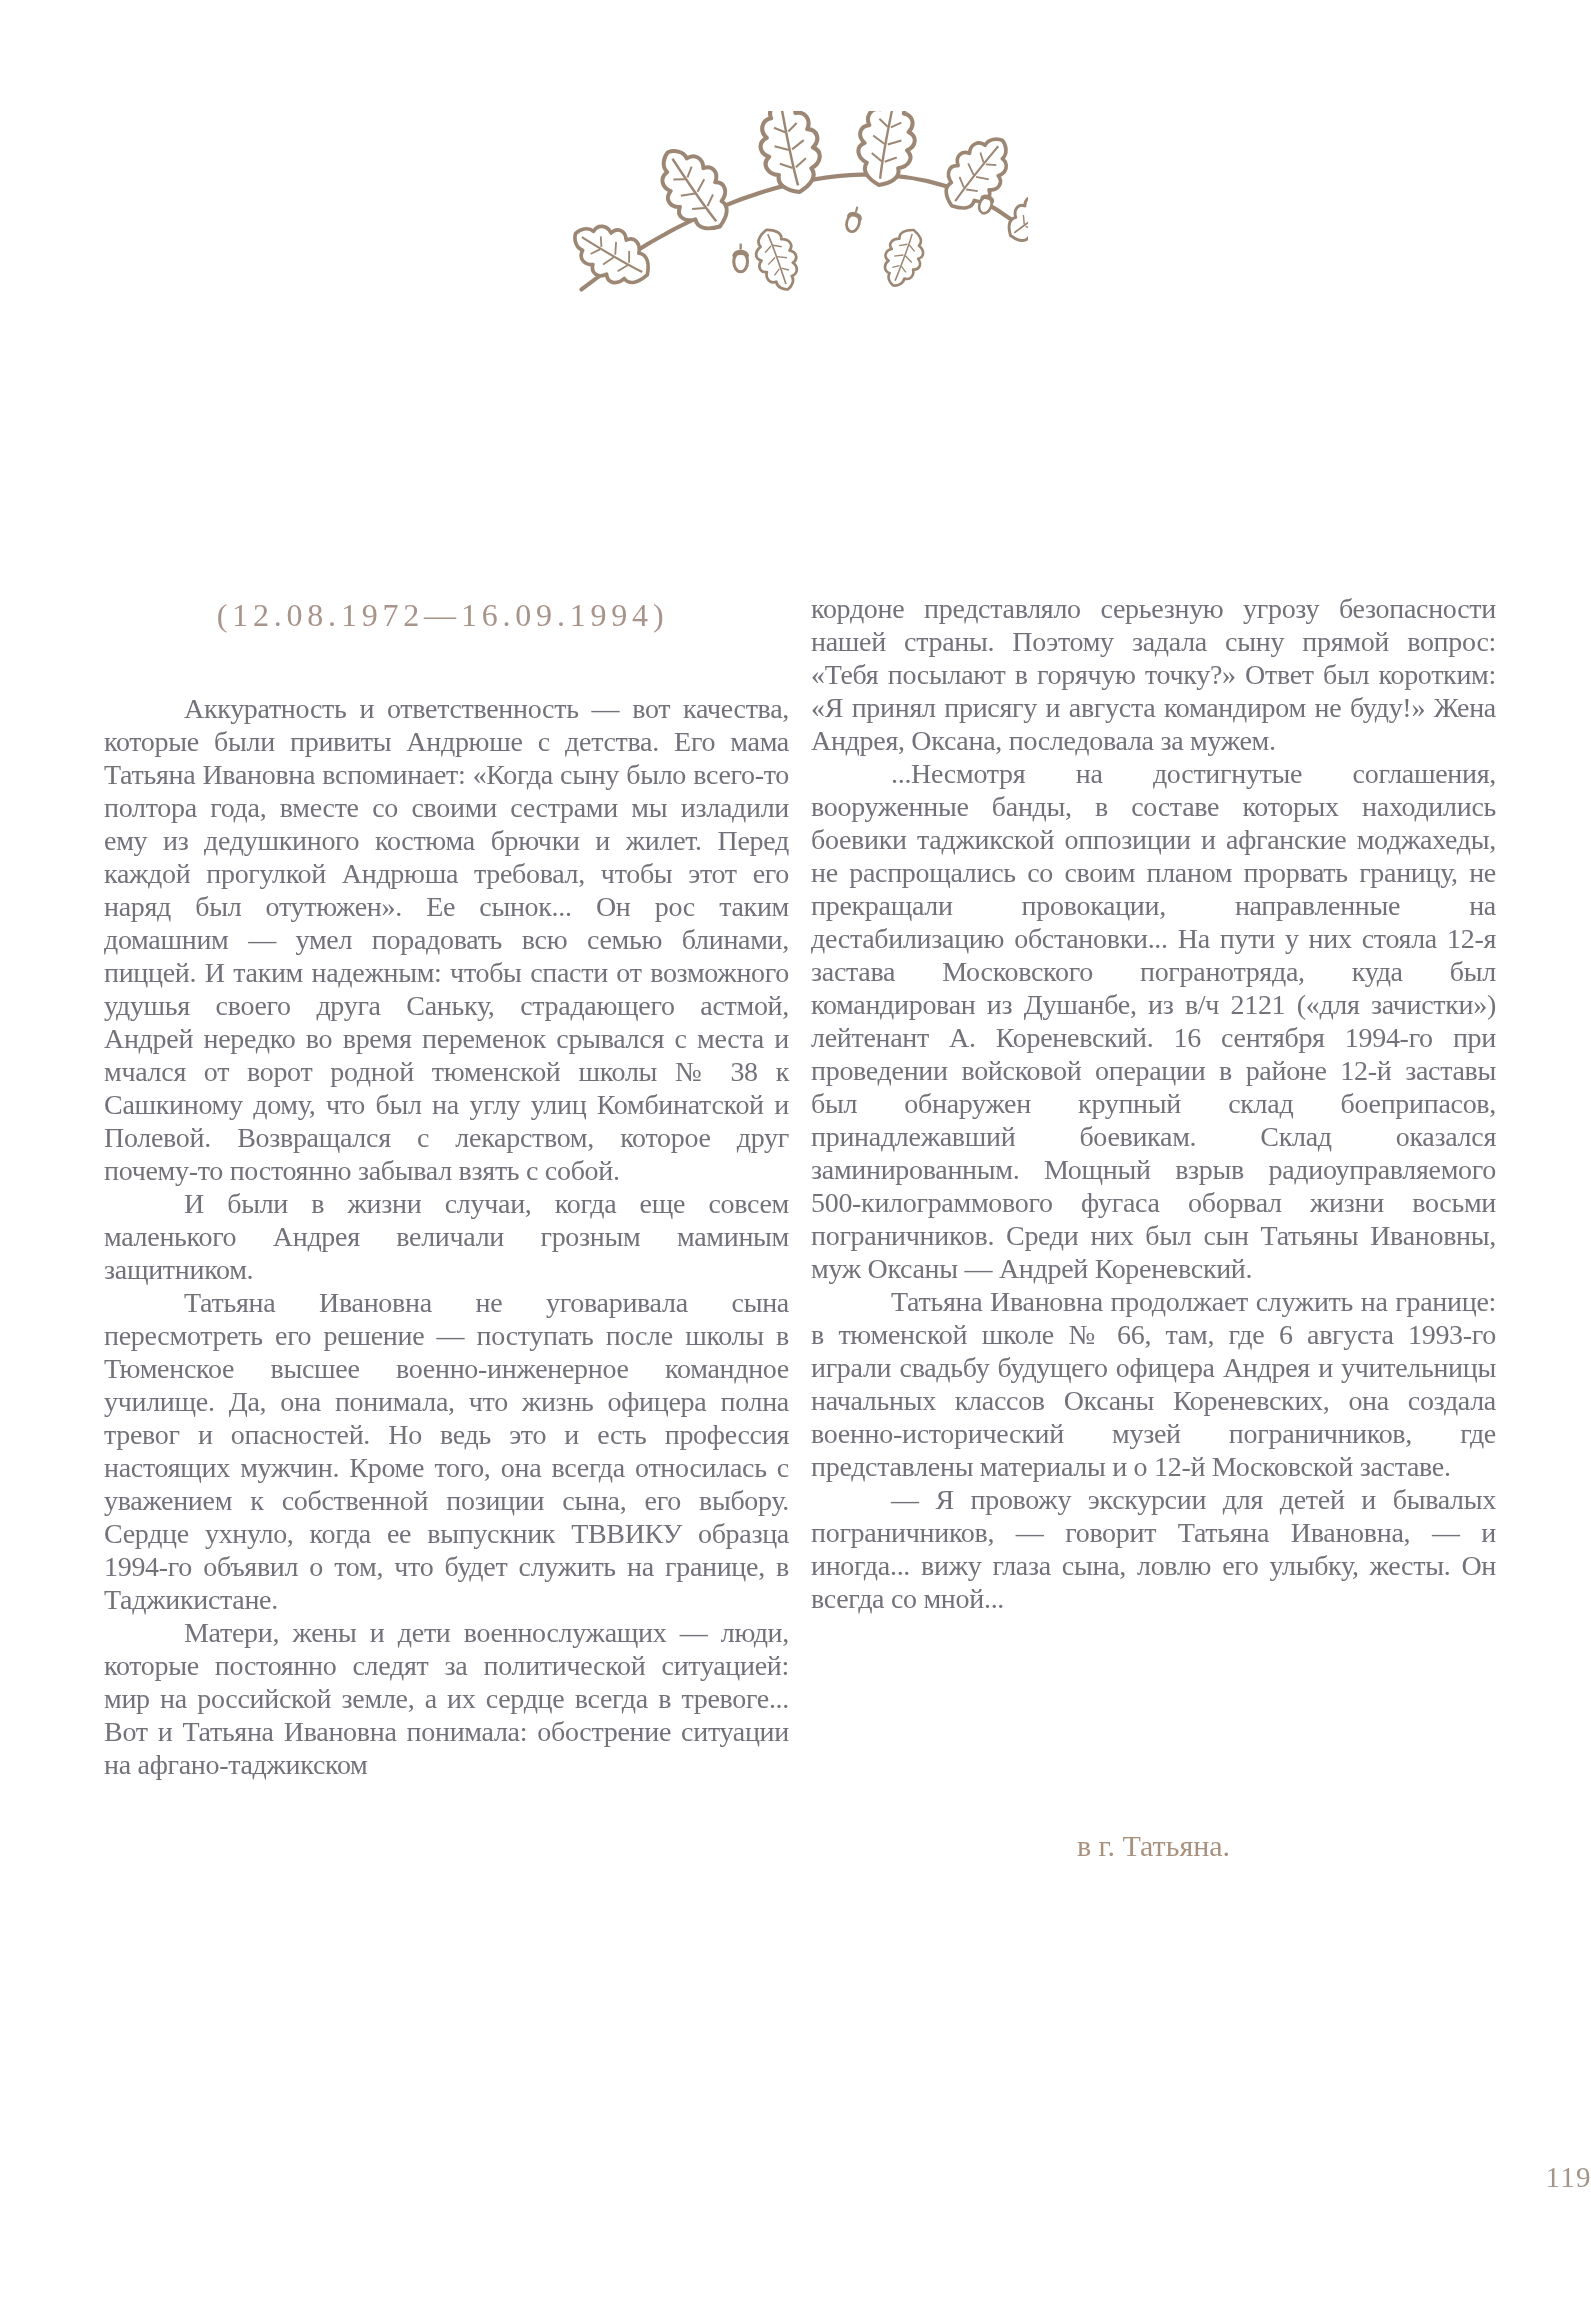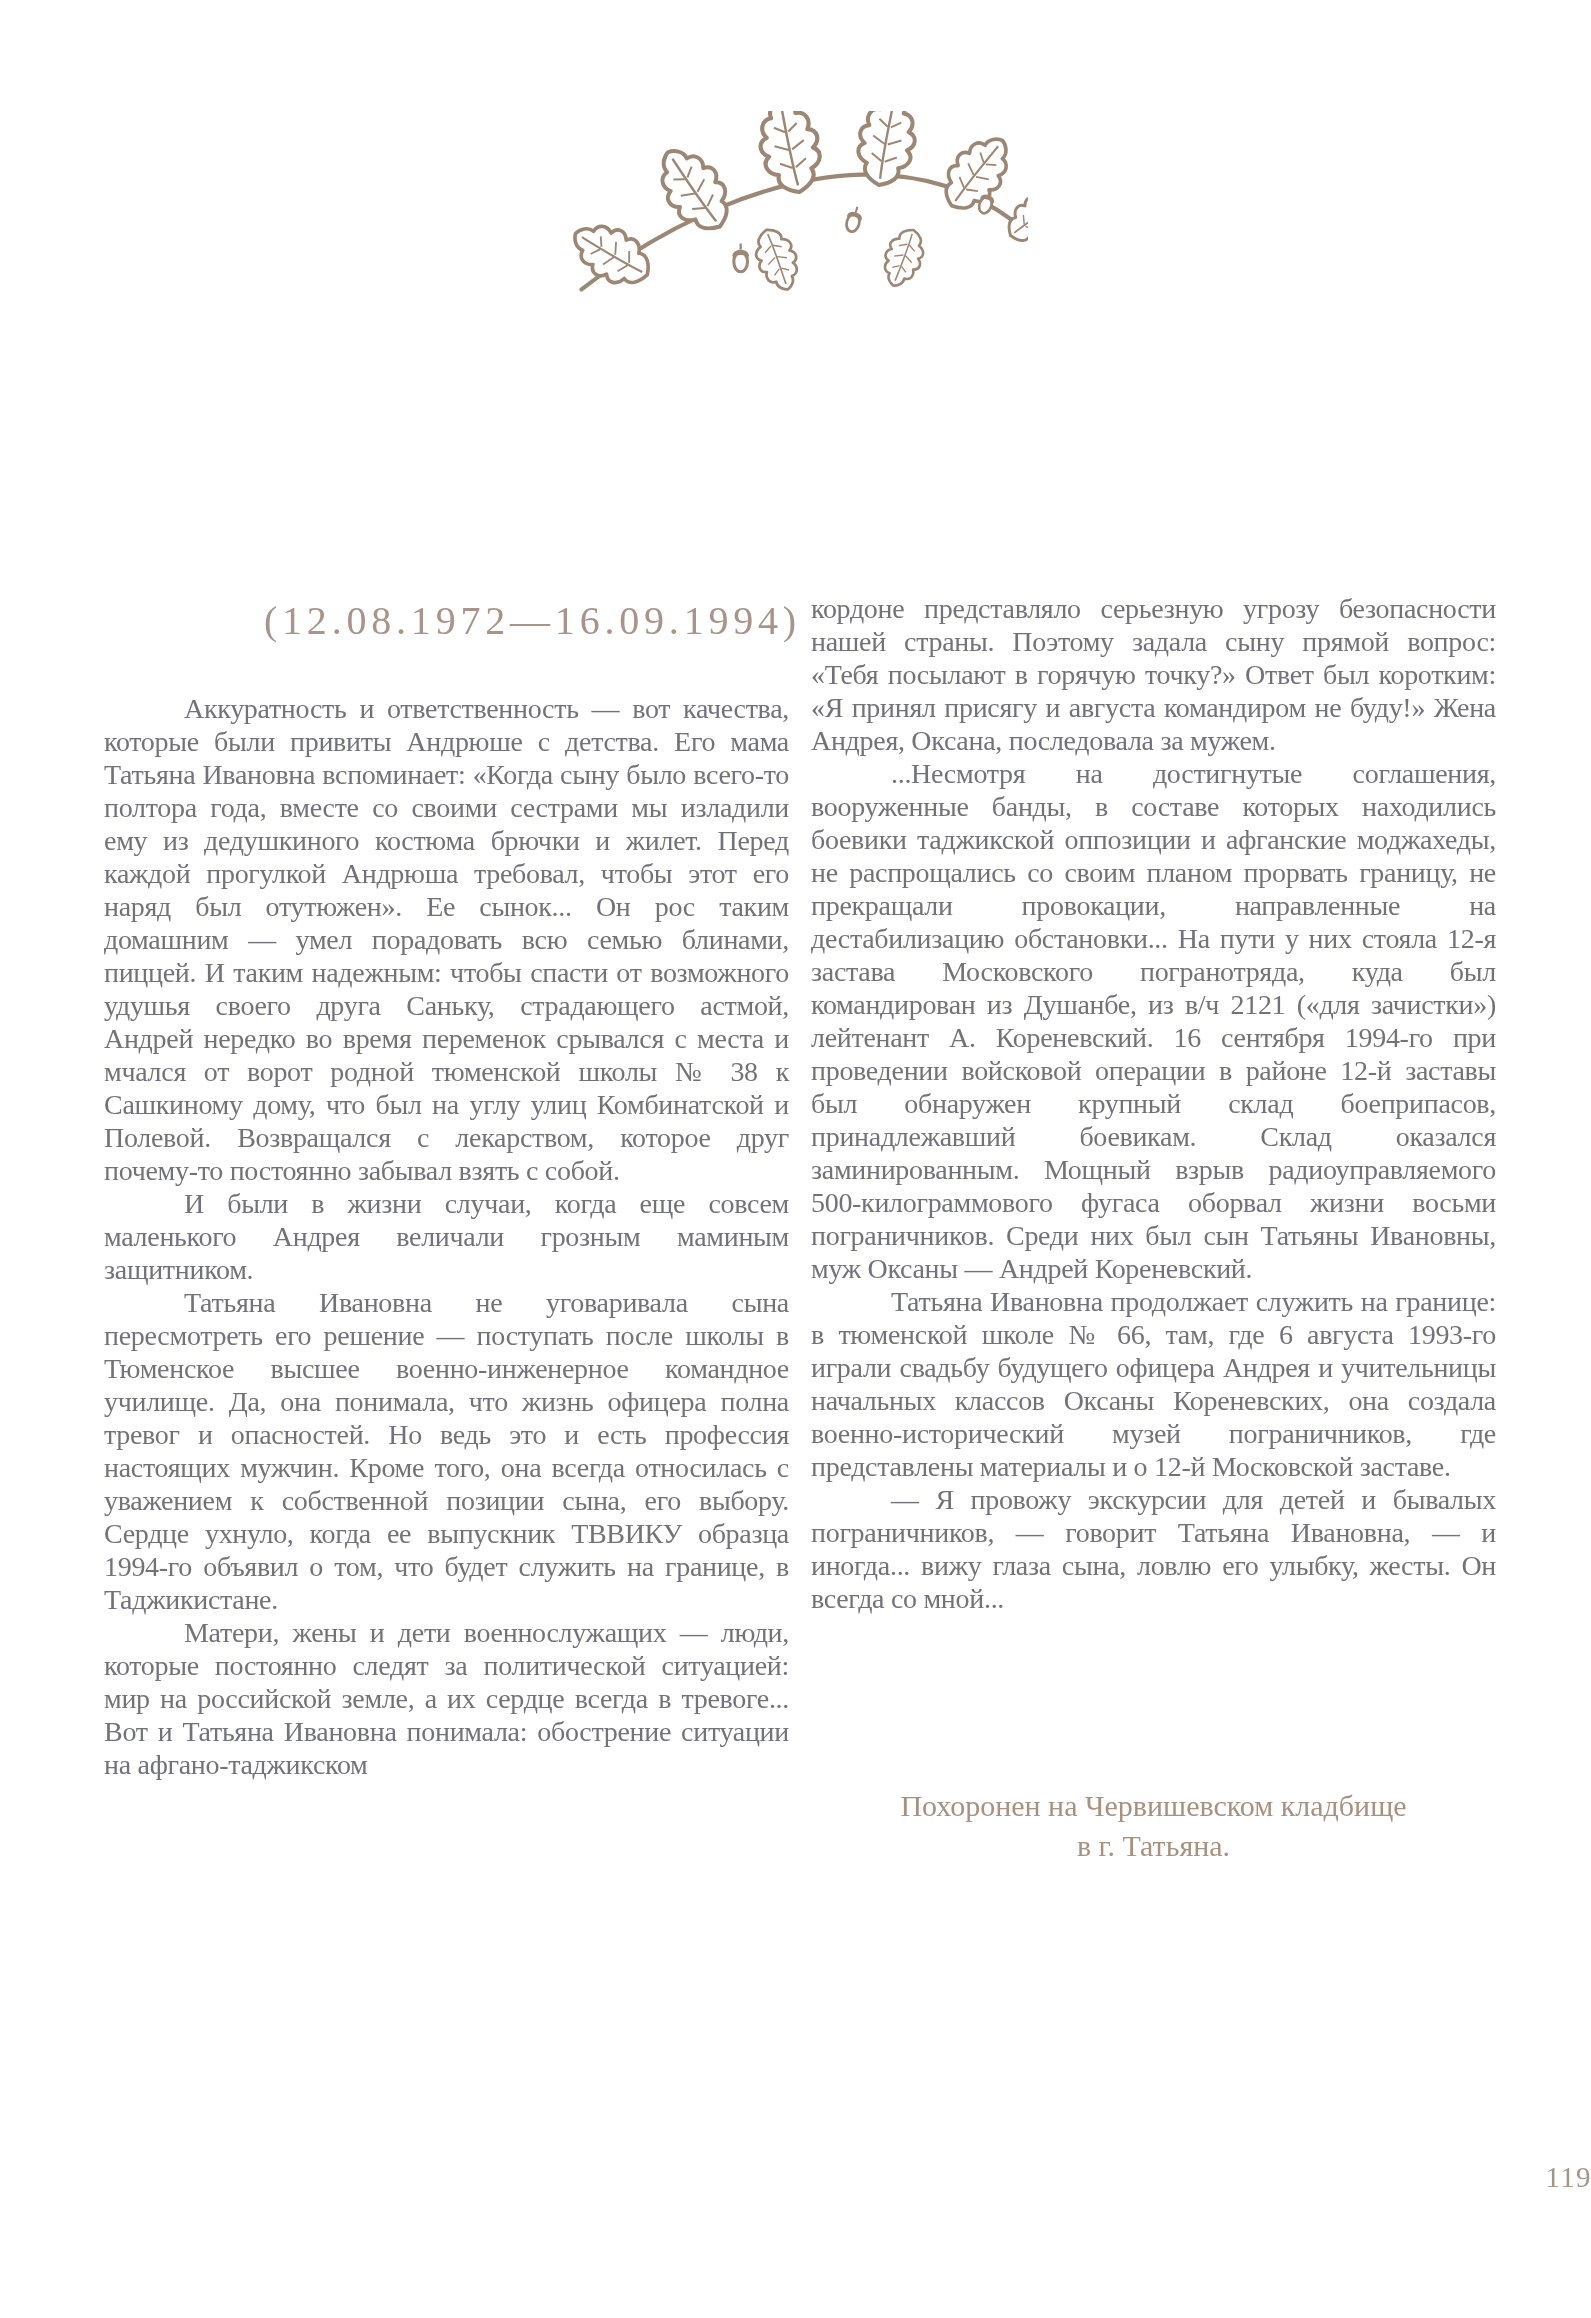--- a/index.html
+++ b/index.html
@@ -7,26 +7,26 @@
     position:relative;
     width:1592px;height:2319px;
     background:#ffffff;
     font-family:"Liberation Serif","DejaVu Serif",serif;
     overflow:hidden;
   }
   .ornament{
     position:absolute;left:564px;top:111px;width:464px;height:211px;
   }
   .dates-heading{
-    position:absolute;left:116px;top:597px;width:685px;
+    position:absolute;left:100px;top:597px;width:685px;
     margin:0;
-    font-size:40px;font-weight:400;
+    font-size:32px;font-weight:400;
     letter-spacing:4.8px;
     color:#a8948a;
-    text-align:right;
+    text-align:center;
     white-space:nowrap;
   }
   .col{
     position:absolute;width:685px;
     font-size:28px;line-height:33px;
     letter-spacing:-0.3px;
     color:#72727a;
     text-align:justify;
   }
   .col p{margin:0;padding:0;}
@@ -89,20 +89,20 @@
   </div>
 
   <div class="col col-right">
     <p>кордоне представляло серьезную угрозу безопасности нашей страны. Поэтому задала сыну прямой вопрос: «Тебя посылают в горячую точку?» Ответ был коротким: «Я принял присягу и августа командиром не буду!» Жена Андрея, Оксана, последовала за мужем.</p>
     <p class="indent">...Несмотря на достигнутые соглашения, вооруженные банды, в составе которых находились боевики таджикской оппозиции и афганские моджахеды, не распрощались со своим планом прорвать границу, не прекращали провокации, направленные на дестабилизацию обстановки... На пути у них стояла 12-я застава Московского погранотряда, куда был командирован из Душанбе, из в/ч 2121 («для зачистки») лейтенант А. Кореневский. 16 сентября 1994-го при проведении войсковой операции в районе 12-й заставы был обнаружен крупный склад боеприпасов, принадлежавший боевикам. Склад оказался заминированным. Мощный взрыв радиоуправляемого 500-килограммового фугаса оборвал жизни восьми пограничников. Среди них был сын Татьяны Ивановны, муж Оксаны — Андрей Кореневский.</p>
     <p class="indent">Татьяна Ивановна продолжает служить на границе: в тюменской школе № 66, там, где 6 августа 1993-го играли свадьбу будущего офицера Андрея и учительницы начальных классов Оксаны Кореневских, она создала военно-исторический музей пограничников, где представлены материалы и о 12-й Московской заставе.</p>
     <p class="indent">— Я провожу экскурсии для детей и бывалых пограничников, — говорит Татьяна Ивановна, — и иногда... вижу глаза сына, ловлю его улыбку, жесты. Он всегда со мной...</p>
   </div>
 
   <div class="burial-note">
-    <span>Похоронен на Червишевском кладбище</span><br>
+    <br>
     <span>в г. Татьяна.</span>
   </div>
 
   <div class="page-number">119</div>
 
 </div>
 
 
 </body></html>

